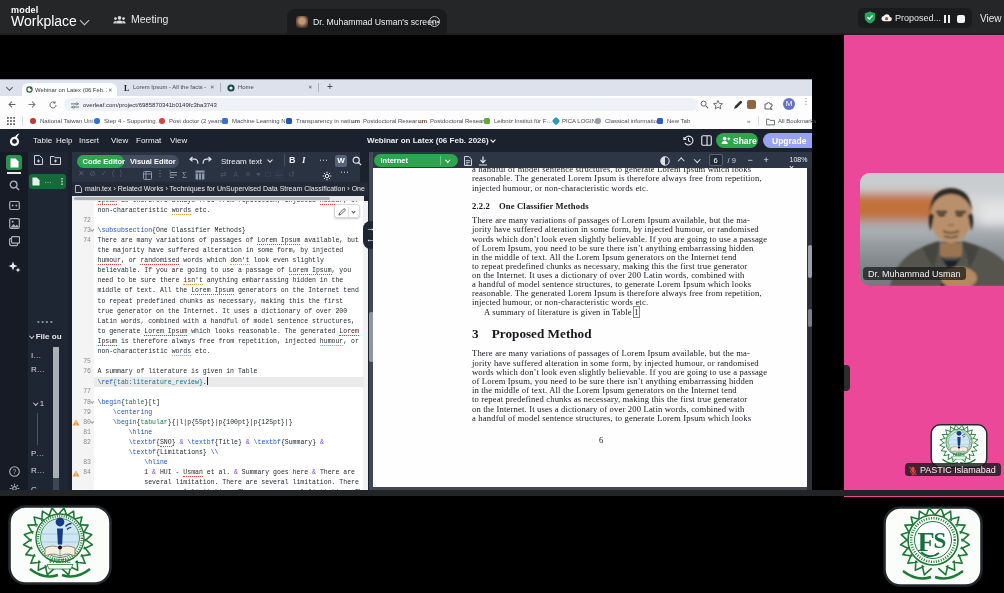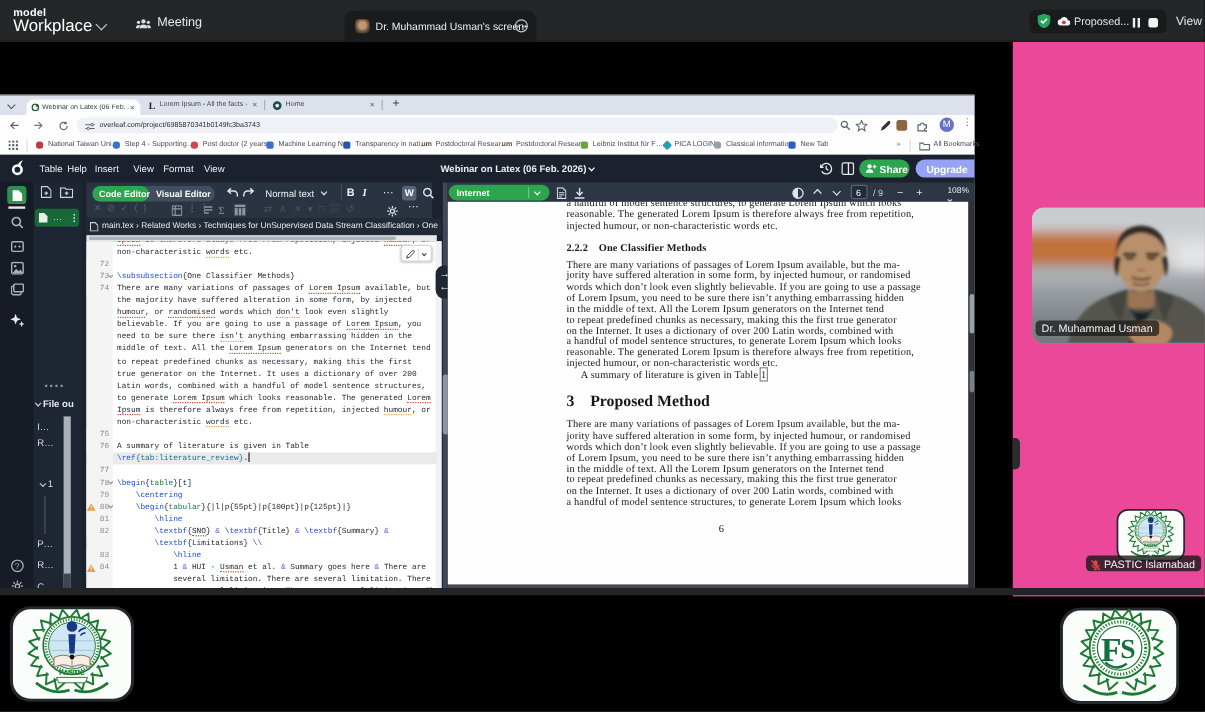--- a/index.html
+++ b/index.html
@@ -334,21 +334,21 @@
           <div class="abs green-pill" style="left:5px; top:2.5px; width:47px; height:13px; border-radius:7px;">
               <div class="abs" style="left:5.5px; top:2.5px; font-size:7.5px; font-weight:bold; white-space:nowrap;">Code Editor</div>
             </div>
           <div class="abs" style="left:58px; top:5px; font-size:7.5px; font-weight:bold; color:#fff; white-space:nowrap;">Visual Editor</div>
           <svg class="abs" style="left:117px; top:4px;" width="10" height="9" viewBox="0 0 10 9">
               <path d="M3.5 1 L1 3.2 L3.5 5.4 M1.3 3.2 h4.5 a3 3 0 0 1 3 3 v1.5" stroke="#dfe3e8" stroke-width="1.2" fill="none"></path>
             </svg>
         <svg class="abs" style="left:130px; top:4px;" width="10" height="9" viewBox="0 0 10 9">
               <path d="M6.5 1 L9 3.2 L6.5 5.4 M8.7 3.2 h-4.5 a3 3 0 0 0 -3 3 v1.5" stroke="#dfe3e8" stroke-width="1.2" fill="none"></path>
             </svg>
-          <div class="abs" style="left:149px; top:4.5px; font-size:8px; color:#eef0f3;">Normal text</div>
+          <div class="abs" style="left:149px; top:4.5px; font-size:8px; color:#eef0f3;">Stream text</div>
           <div class="abs" style="left:196px; top:6px;"><span class="chev" style="width:4px; height:4px; border-color:#dfe3e8;"></span></div>
           <div class="abs" style="left:212px; top:2px; width:1px; height:12px; background:#46505f;"></div>
           <div class="abs" style="left:217px; top:3px; font-size:9px; color:#eef0f3; font-weight:bold;">B</div>
           <div class="abs" style="left:230px; top:3px; font-size:9px; color:#eef0f3; font-style:italic; font-family:'Liberation Serif',serif; font-weight:bold;">I</div>
           <div class="abs" style="left:247px; top:3px; font-size:9px; color:#dfe3e8;">⋯</div>
           <div class="abs" style="left:263px; top:2.5px; width:12px; height:12px; background:#57637a; border-radius:2.5px; color:#fff; font-size:8px; text-align:center; line-height:12px; font-weight:bold;">W</div>
           <svg class="abs" style="left:280px; top:3.5px;" width="10" height="10" viewBox="0 0 11 11">
               <circle cx="4.6" cy="4.6" r="3.4" fill="none" stroke="#dfe3e8" stroke-width="1.3"></circle>
               <path d="M7.2 7.2 L10 10" stroke="#dfe3e8" stroke-width="1.4"></path>
             </svg>

